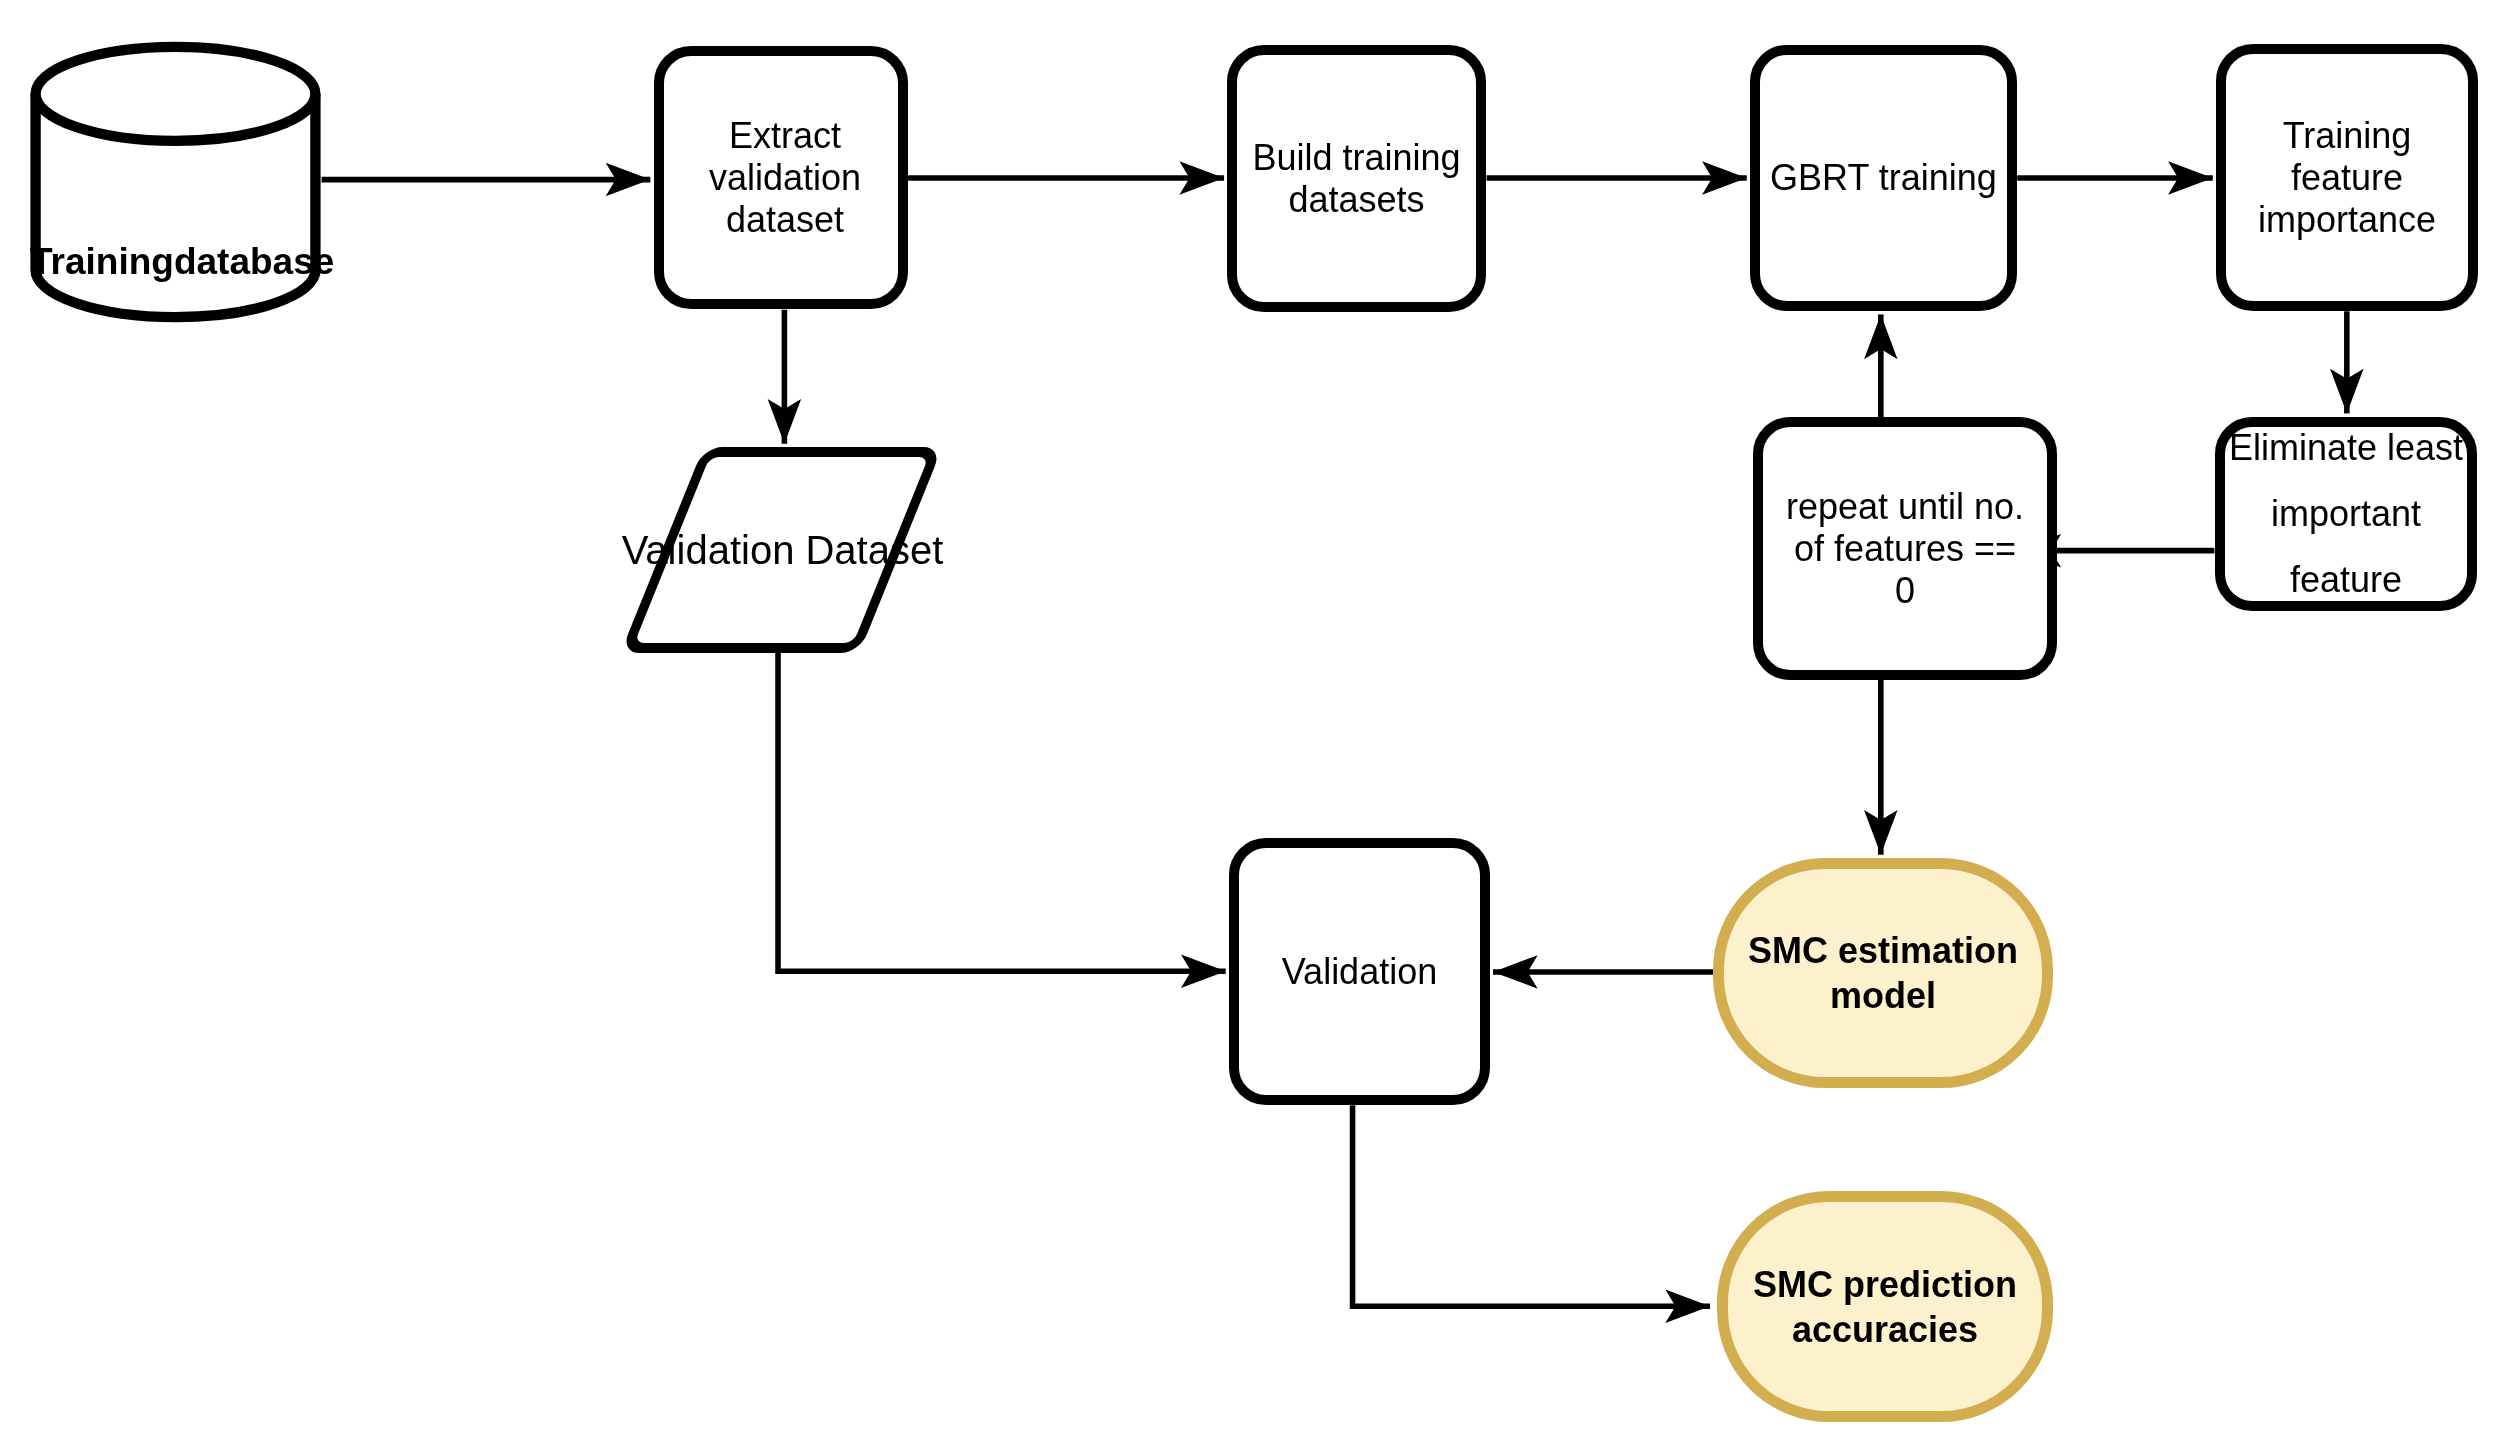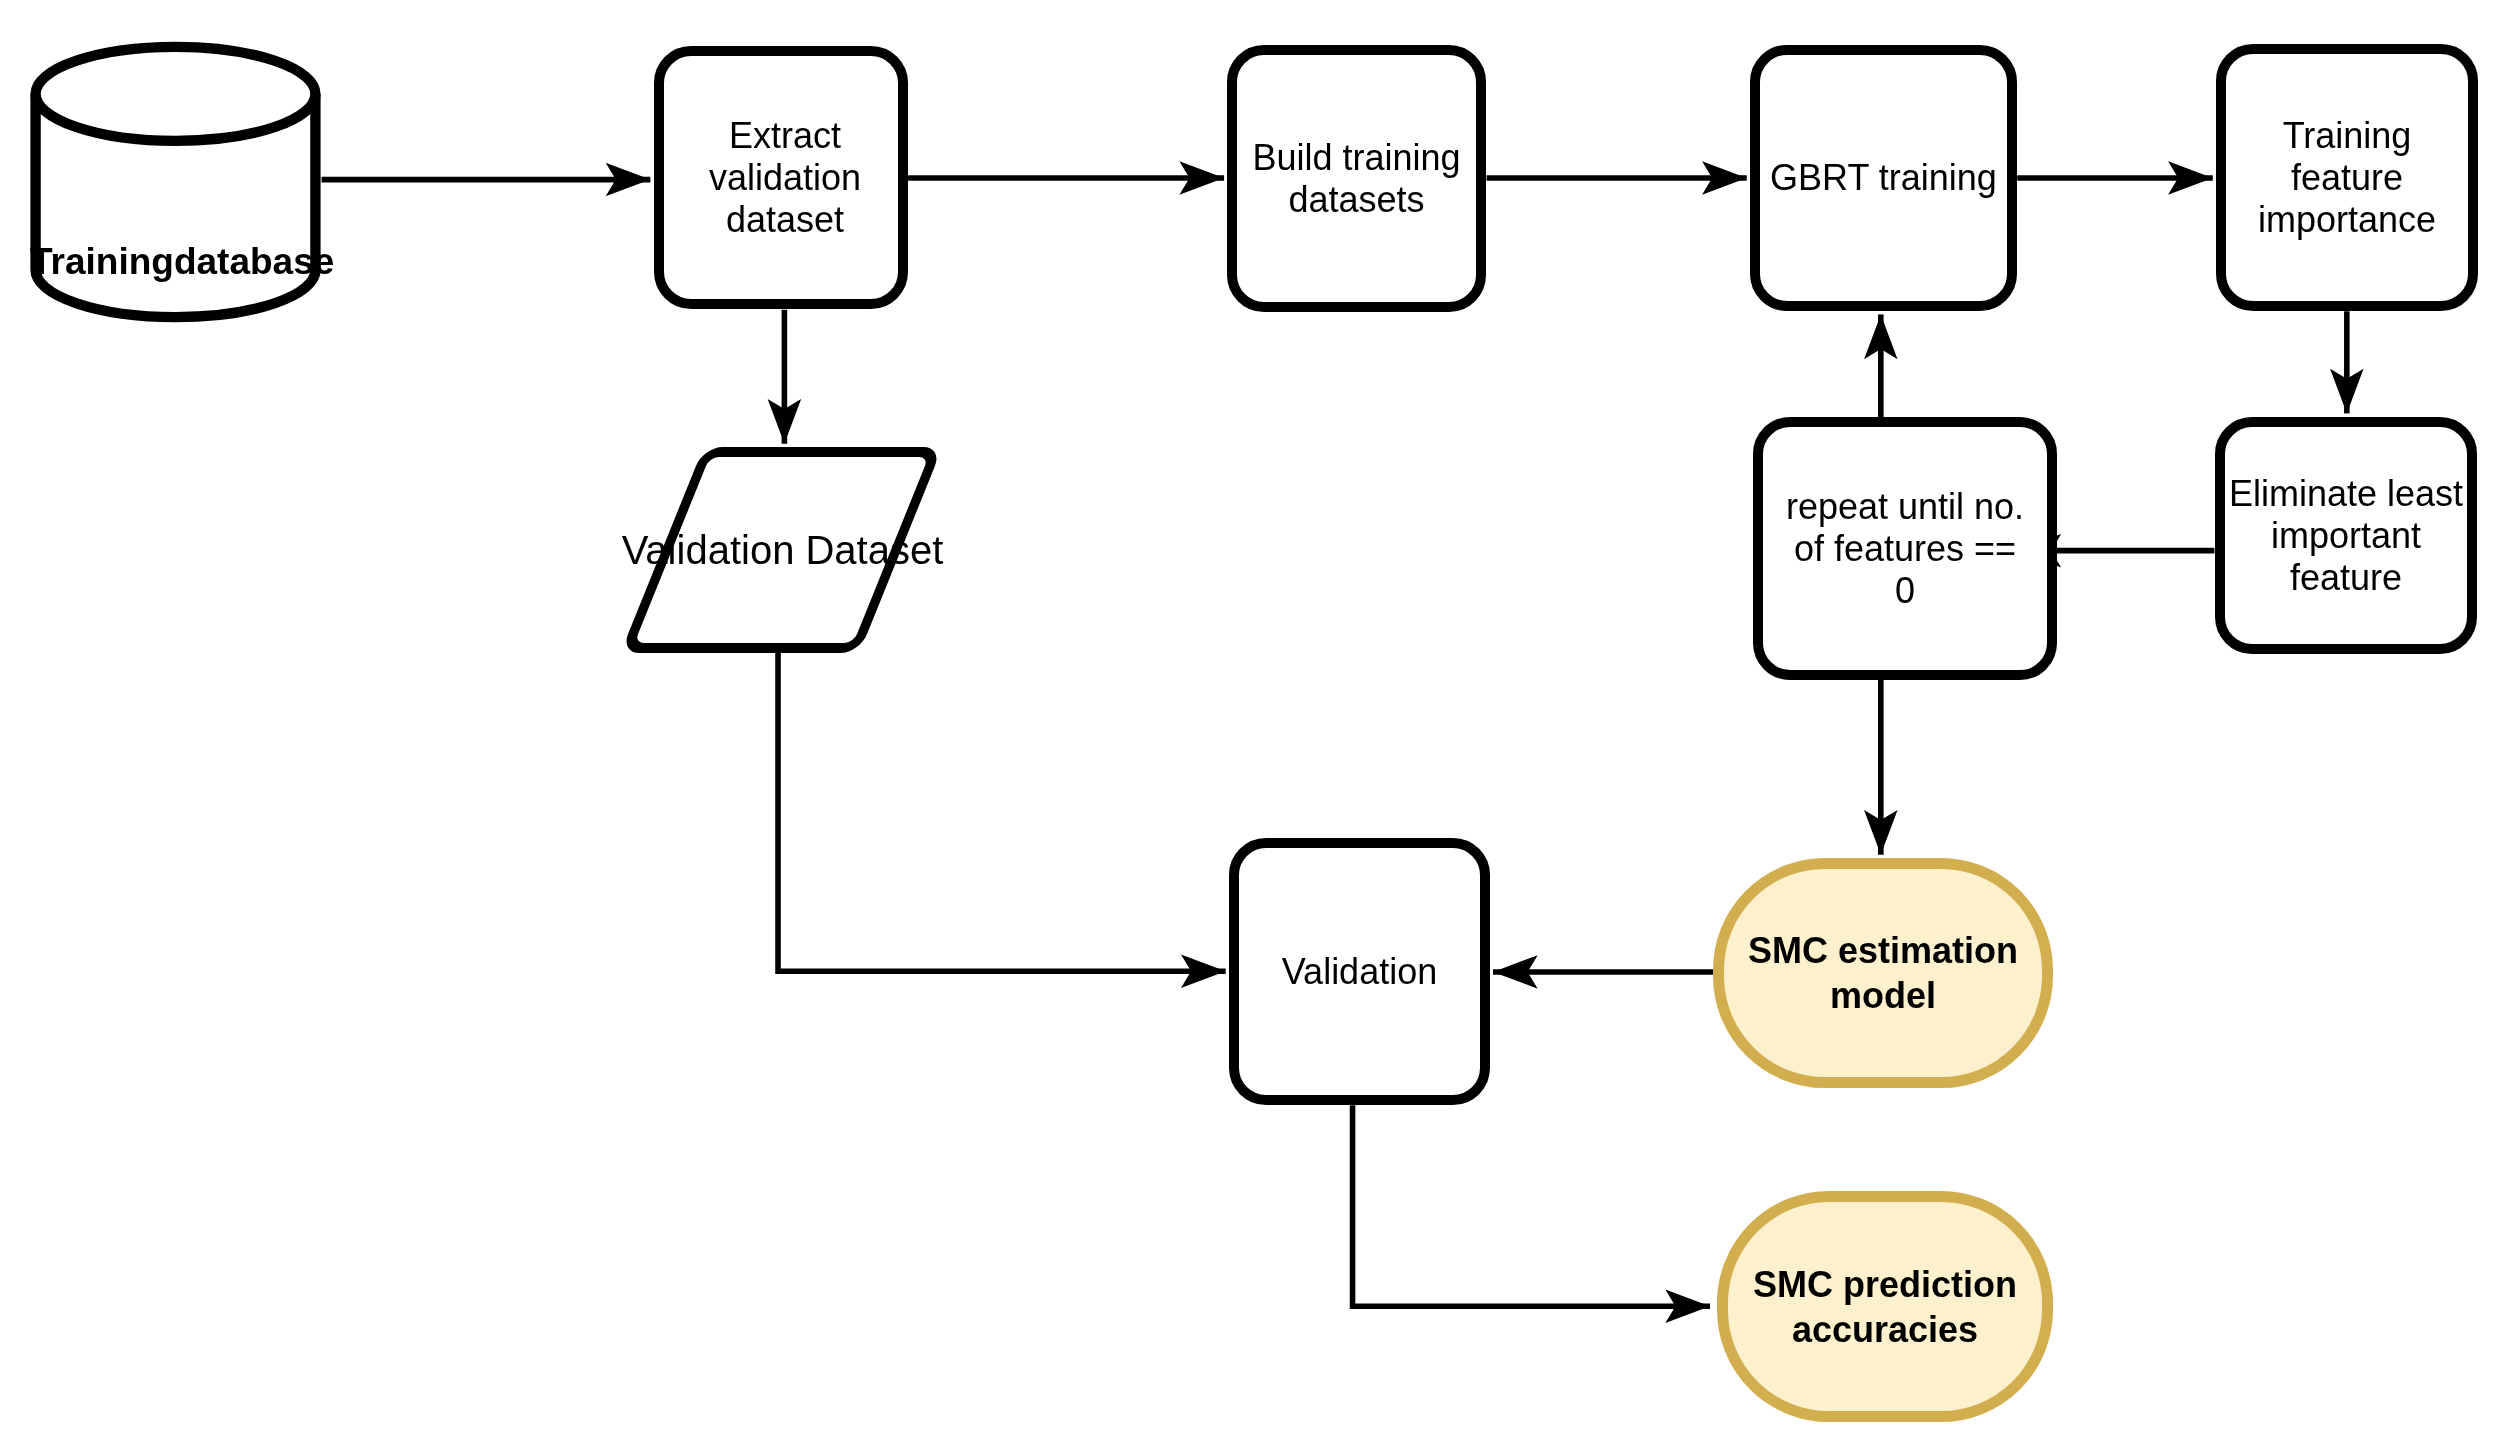--- a/index.html
+++ b/index.html
@@ -120,21 +120,21 @@
   <div class="node" style="left:1750px;top:45px;width:267px;height:266px;">
     <div class="line">GBRT training</div>
   </div>
 
   <div class="node" style="left:2216px;top:44px;width:262px;height:267px;">
     <div class="line">Training</div>
     <div class="line">feature</div>
     <div class="line">importance</div>
   </div>
 
-  <div class="node" style="left:2215px;top:417px;width:262px;height:237px;">
+  <div class="node" style="left:2215px;top:417px;width:262px;height:194px;justify-content:space-between;">
     <div class="line">Eliminate least</div>
     <div class="line">important</div>
     <div class="line">feature</div>
   </div>
 
   <div class="node" style="left:1753px;top:417px;width:304px;height:263px;">
     <div class="line">repeat until no.</div>
     <div class="line">of features ==</div>
     <div class="line">0</div>
   </div>

